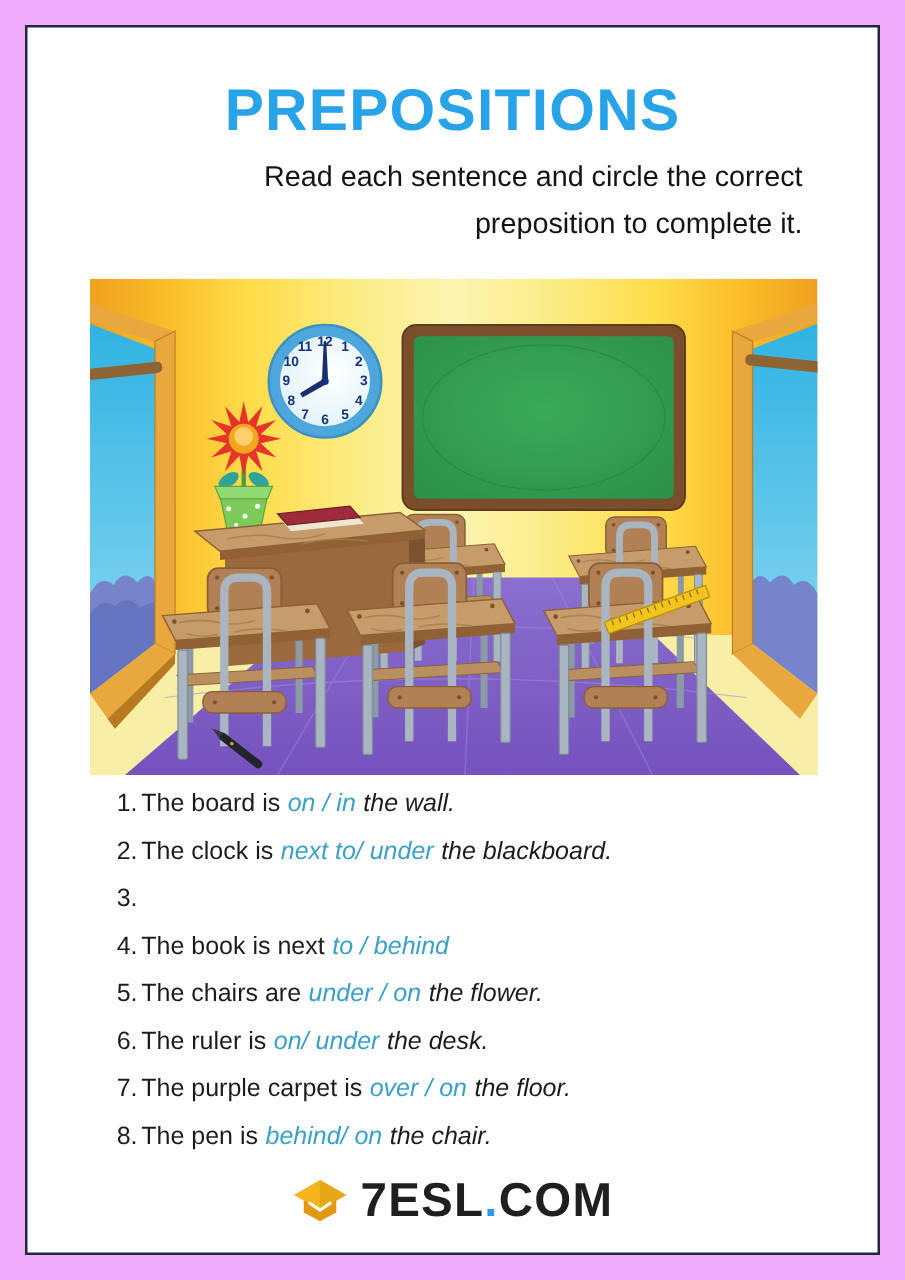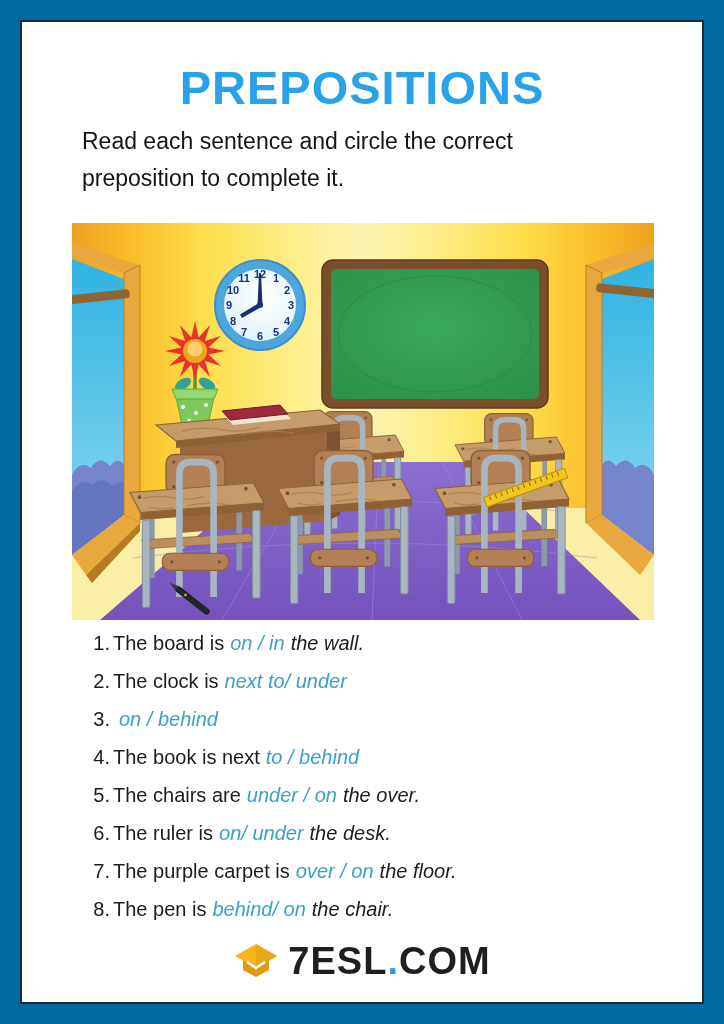--- a/index.html
+++ b/index.html
@@ -1,21 +1,21 @@
 <!DOCTYPE html>
 <html><head>
 <meta charset="utf-8">
 <style>
   html,body{margin:0;padding:0;}
   body{width:724px;height:1024px;font-family:"Liberation Sans",sans-serif;}
-  .poster{position:relative;width:724px;height:1024px;background:#0369a1;}
+  .poster{position:relative;width:724px;height:1024px;background:#f0abfc;}
   .sheet{position:absolute;inset:20px;background:#ffffff;border:2px solid #1B2A3A;overflow:hidden;}
   .title{margin:0;padding-top:38px;text-align:center;font-size:47px;font-weight:800;
          letter-spacing:1px;color:#29A3E8;}
-  .subtitle{margin:8px auto 0;width:560px;text-align:left;font-size:23px;line-height:1.6;
+  .subtitle{margin:8px auto 0;width:560px;text-align:right;font-size:23px;line-height:1.6;
             color:#141414;}
   .scene{position:absolute;left:50px;top:201px;width:582px;height:397px;}
   .sentences{position:absolute;left:62px;top:602px;width:560px;}
   .sentence{display:flex;align-items:baseline;height:38px;line-height:38px;
             font-size:20px;color:#1c1c1c;white-space:pre-wrap;}
   .snum{min-width:26px;text-align:right;margin-right:3px;}
   .choices{font-style:italic;color:#3BA0C8;}
   .seg{margin-left:0.30em;font-style:italic;}
   .footer{position:absolute;left:0;right:0;top:918px;display:flex;align-items:center;
           justify-content:center;gap:9px;}
@@ -190,35 +190,35 @@
       <div class="sentence">
         <span class="snum">1.</span>
         <span>The board is</span>
         <span class="choices seg">on / in</span>
         <span class="seg">the wall.</span>
       </div>
       <div class="sentence">
         <span class="snum">2.</span>
         <span>The clock is</span>
         <span class="choices seg">next to/ under</span>
+        <span class="seg">the blackboard.</span>
       </div>
       <div class="sentence">
         <span class="snum">3.</span>
-        <span class="choices seg">on / behind</span>
       </div>
       <div class="sentence">
         <span class="snum">4.</span>
         <span>The book is next</span>
         <span class="choices seg">to / behind</span>
       </div>
       <div class="sentence">
         <span class="snum">5.</span>
         <span>The chairs are</span>
         <span class="choices seg">under / on</span>
-        <span class="seg">the over.</span>
+        <span class="seg">the flower.</span>
       </div>
       <div class="sentence">
         <span class="snum">6.</span>
         <span>The ruler is</span>
         <span class="choices seg">on/ under</span>
         <span class="seg">the desk.</span>
       </div>
       <div class="sentence">
         <span class="snum">7.</span>
         <span>The purple carpet is</span>

